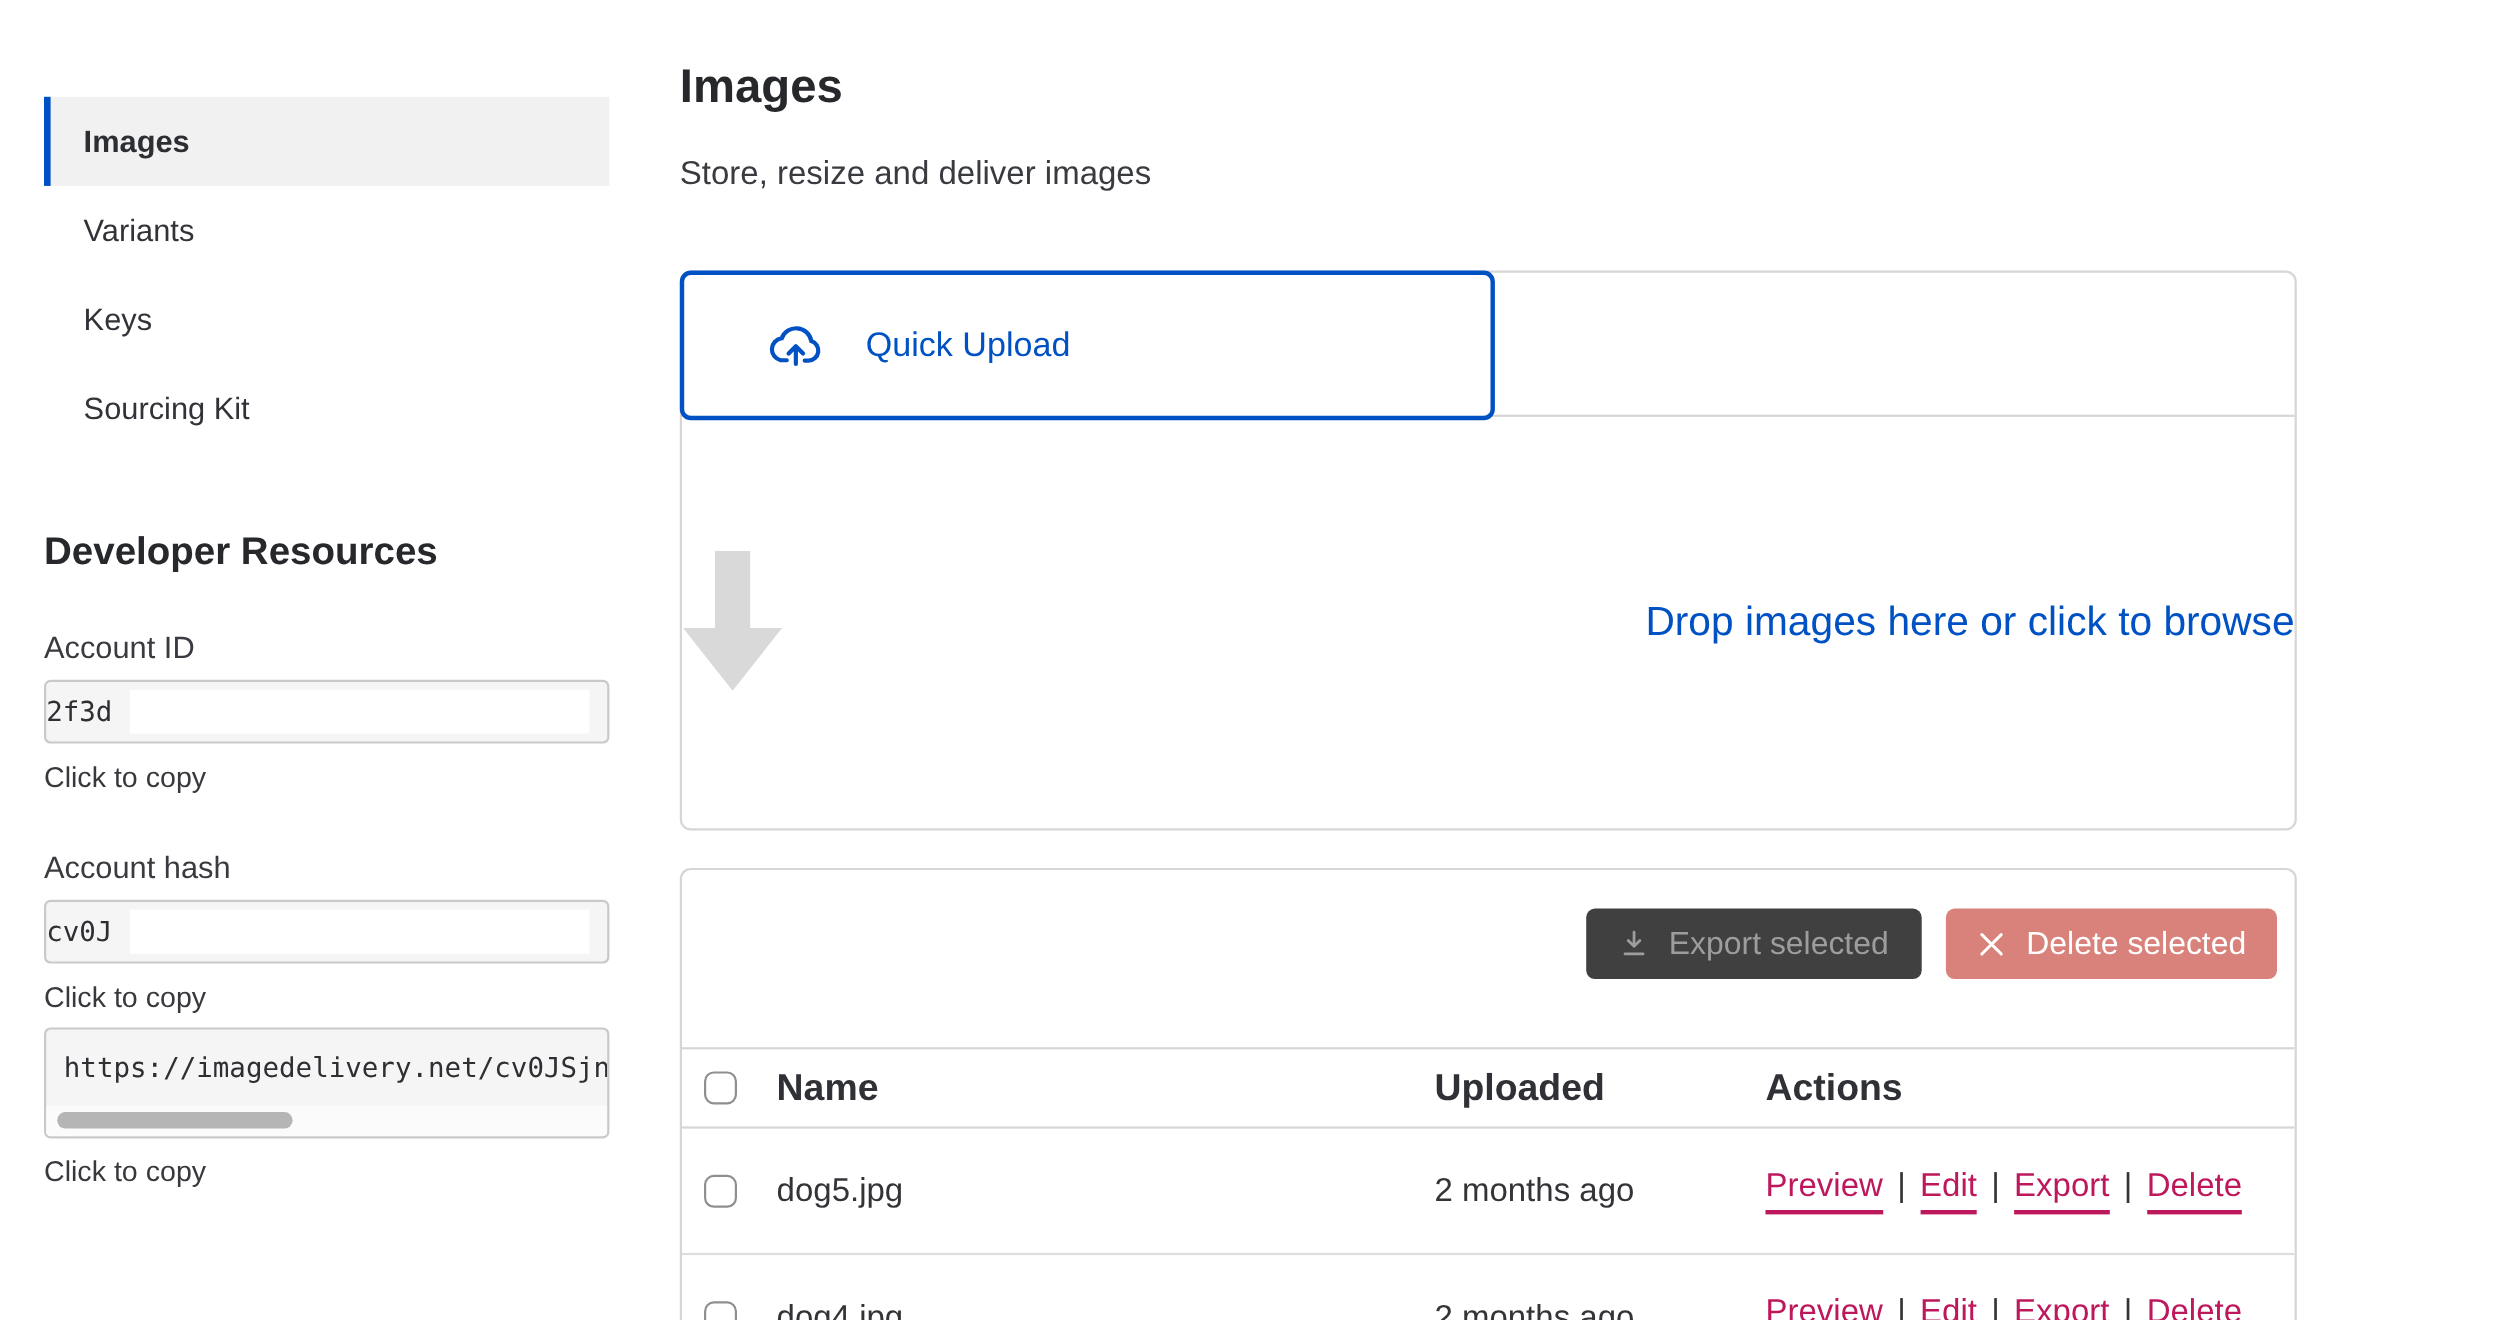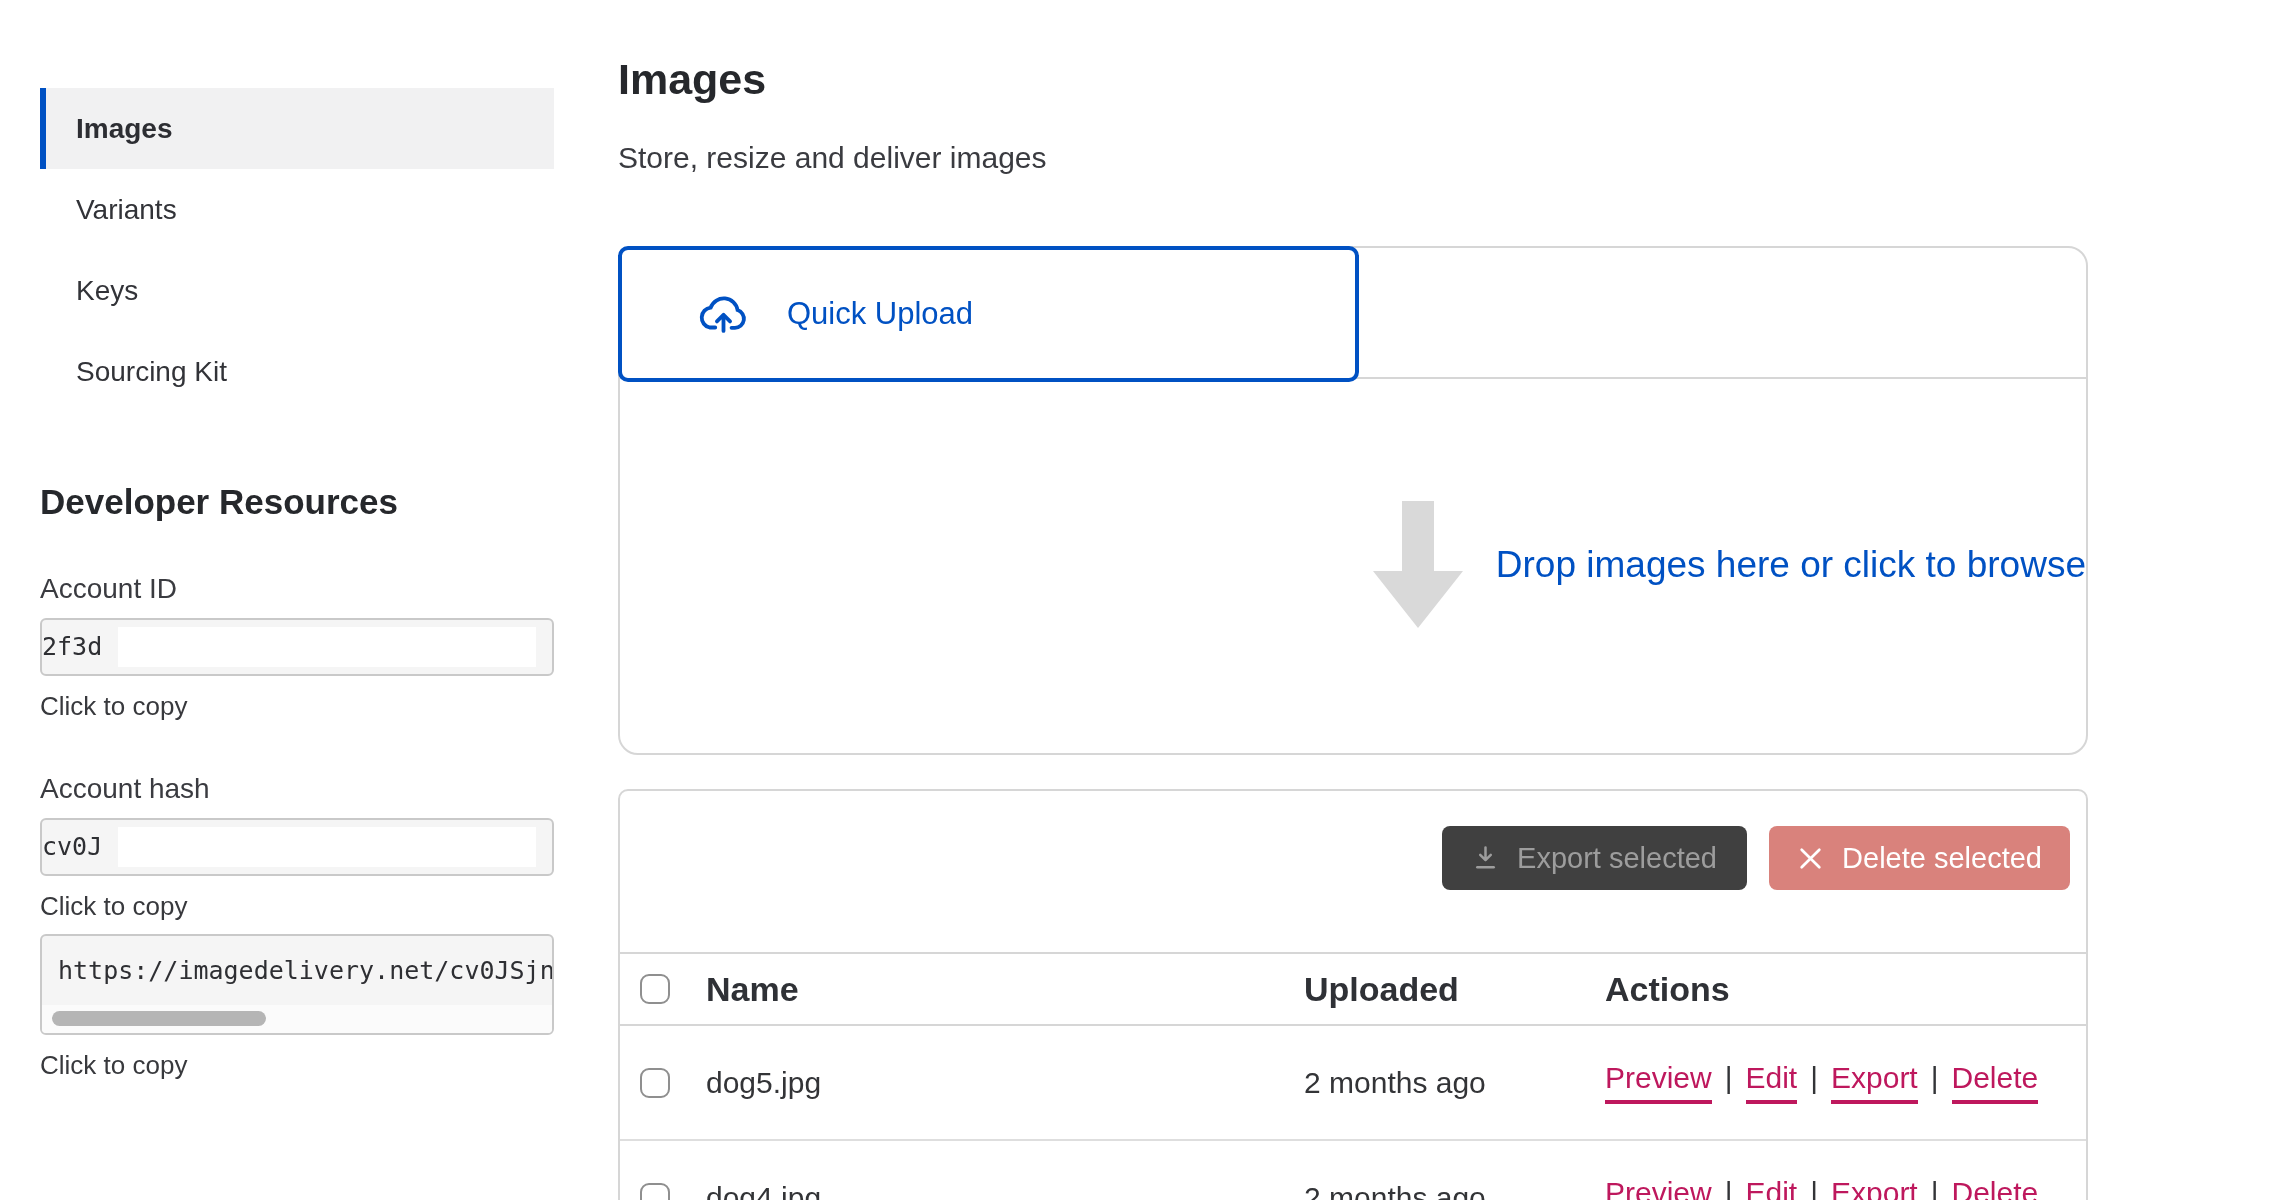--- a/index.html
+++ b/index.html
@@ -119,21 +119,21 @@
   }
   .page-subtitle {
     position: absolute; top: 143px; left: 0;
     font-size: 30px; color: #3a3b40; line-height: 1;
   }
 
   .upload-card {
     position: absolute; top: 246px; left: 0;
     width: 1470px; height: 509px;
     border: 2px solid #d6d6d6;
-    border-radius: 20px;
+    border-radius: 10px;
     background: #ffffff;
   }
   .tab-row { position: relative; height: 131px; border-bottom: 2px solid #d6d6d6; }
   .tab-active {
     position: absolute; left: -2px; top: -2px;
     width: 741px; height: 136px;
     background: #ffffff;
     border: 4px solid #0051c3;
     border-radius: 10px;
     display: flex; align-items: center;
@@ -143,21 +143,21 @@
   }
   .tab-plain {
     position: absolute; left: 739px; top: 0; right: 0; height: 131px;
     display: flex; align-items: center;
     padding-left: 88px; gap: 40px;
     color: #0051c3; font-size: 31px; font-weight: 500;
     cursor: pointer;
   }
   .dropzone {
     height: 371px;
-    display: flex; align-items: center; justify-content: flex-end;
+    display: flex; align-items: center; justify-content: space-between;
     gap: 32px;
     cursor: pointer;
   }
   .dropzone-label { font-size: 37px; color: #0051c3; }
 
   .table-card {
     position: absolute; top: 789px; left: 0;
     width: 1470px; height: 470px;
     border: 2px solid #d6d6d6;
     border-radius: 10px;

